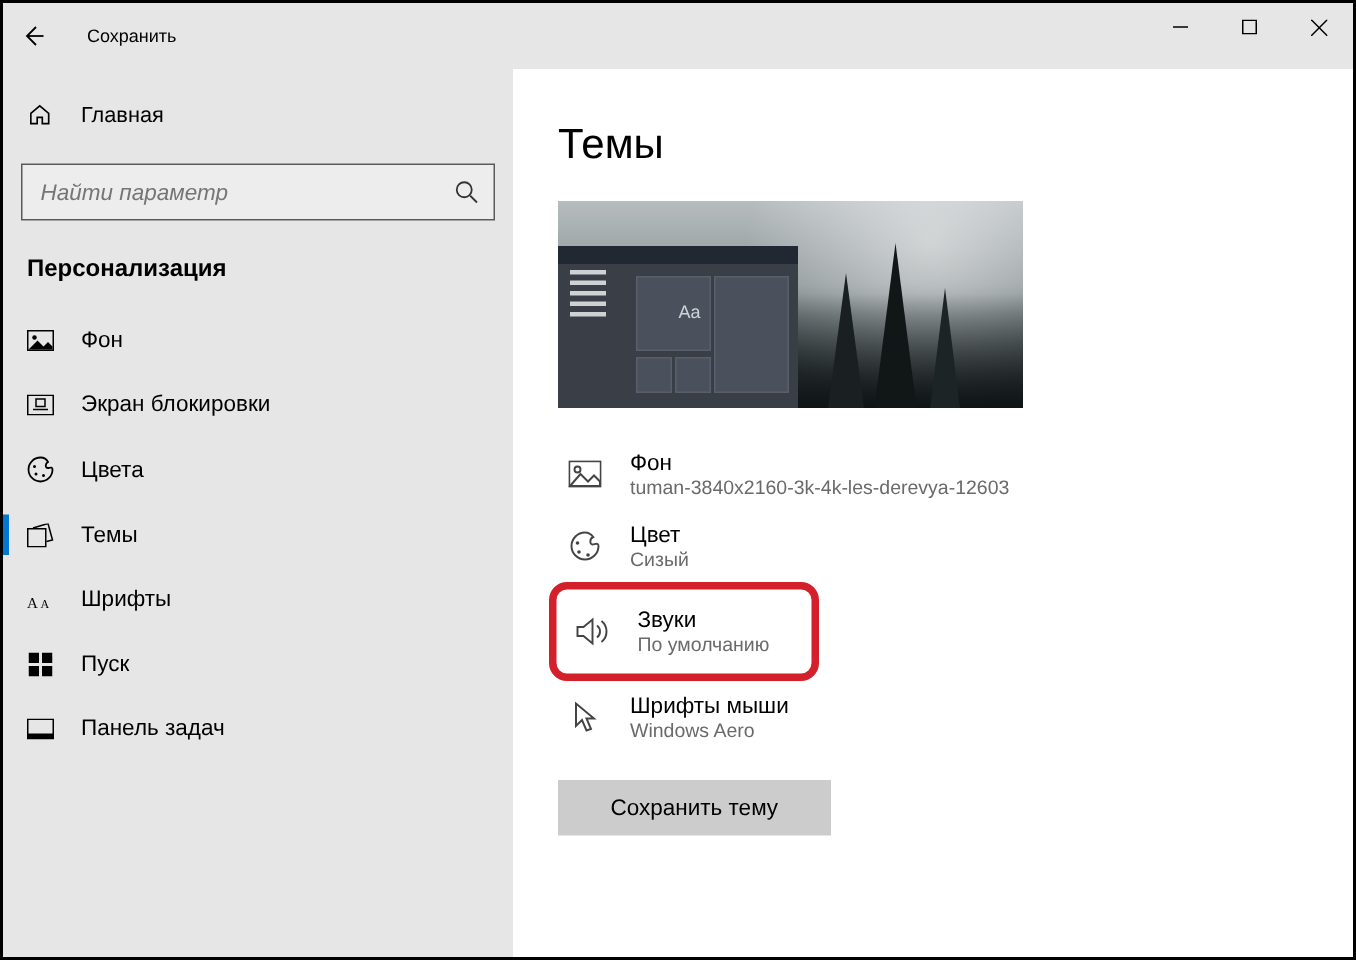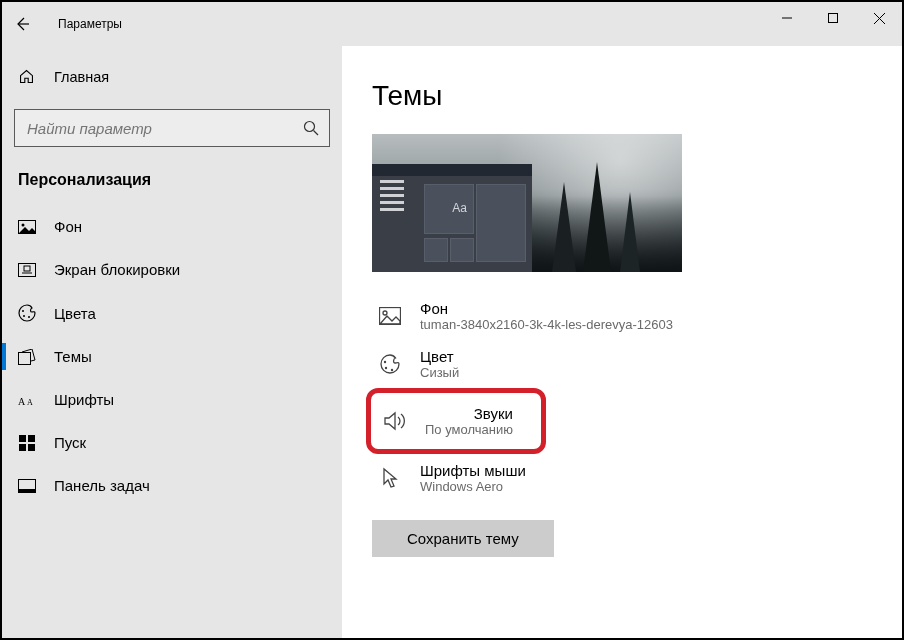--- a/index.html
+++ b/index.html
@@ -145,42 +145,41 @@
   }
   .theme-row .ico { width:24px; display:flex; justify-content:center; }
   .theme-row .t-title { font-size:15px; color:#000; }
   .theme-row .t-sub { font-size:13px; color:#6a6a6a; }
   .highlight {
     border: 5px solid #d4202a;
     border-radius: 12px;
     padding: 4px 0 4px 0;
     margin-left: -6px;
     width: 180px;
-    text-align: right;
   }
   .save-btn {
     margin-top: 18px;
     background: #ccc;
     border: none;
     font-size: 15px;
     padding: 10px 35px;
   }
   svg { display:block; }
 </style>
 </head>
 <body>
 
 <div class="titlebar">
   <div class="back-btn">
     <svg width="16" height="16" viewBox="0 0 16 16">
         <path d="M10 2 L4 8 L10 14" stroke="#000" stroke-width="1.2" fill="none"></path>
         <path d="M4 8 H15" stroke="#000" stroke-width="1.2"></path>
       </svg>
   </div>
-  <div class="caption">Параметры</div>
+  <div class="caption">Сохранить</div>
   <div class="win-controls">
     <div>
         <svg width="10" height="10">
           <line x1="0" y1="5" x2="10" y2="5" stroke="#000" stroke-width="1"></line>
         </svg>
       </div>
     <div>
         <svg width="10" height="10">
           <rect x="0.5" y="0.5" width="9" height="9" stroke="#000" fill="none" stroke-width="1"></rect>
         </svg>

